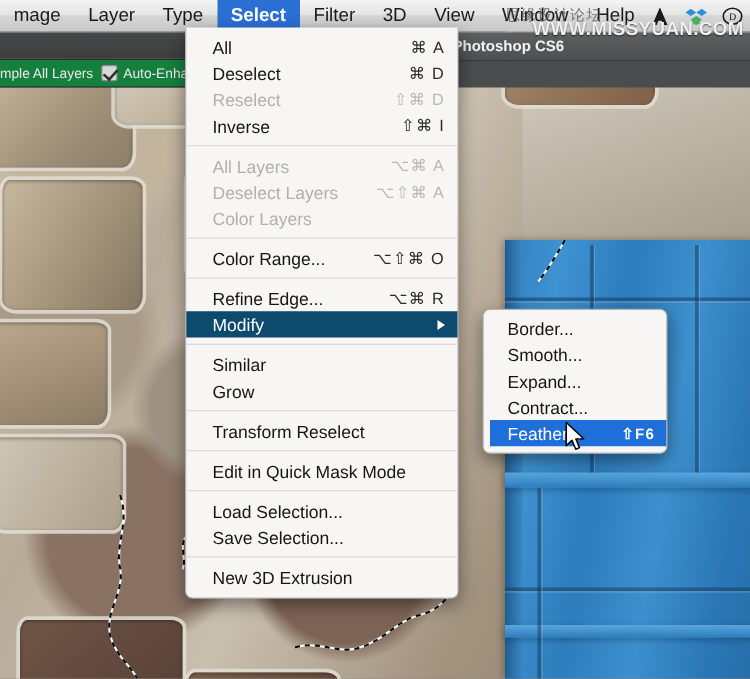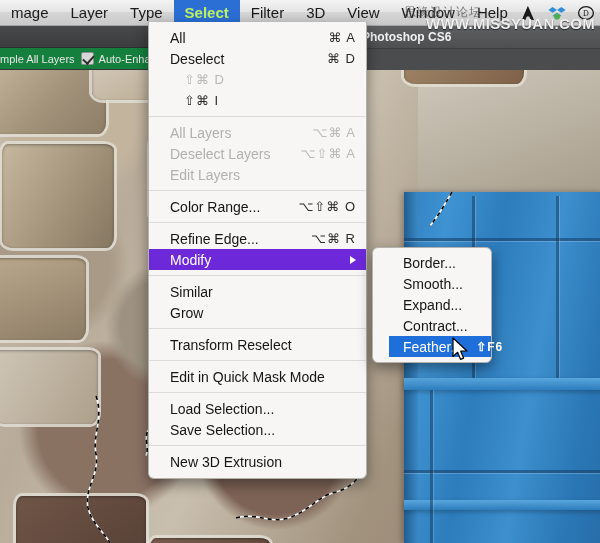--- a/index.html
+++ b/index.html
@@ -95,21 +95,21 @@
   .menubar {
     position: absolute; left: 0; top: 0; width: 600px; height: 26px;
     background: linear-gradient(to bottom,#f3f3f3 0%,#e4e4e4 48%,#d6d6d6 50%,#c9c9c9 100%);
     border-bottom: 1px solid #a5a5a5;
     display: flex; align-items: center;
   }
   .mb-item {
     font-size: 15px; color: #1a1a1a; padding: 0 11px; line-height: 26px; height: 26px;
     white-space: nowrap;
   }
-  .mb-item.active { background: #2b6fd4; color: #bef264; font-weight: bold; }
+  .mb-item.active { background: #2b6fd4; color: #ffffff; font-weight: bold; }
   .mb-right { margin-left: auto; display: flex; align-items: center; gap: 11px; padding-right: 6px; }
   .mb-icon { width: 18px; height: 18px; display: block; }
 
   
   .watermark {
     position: absolute; left: 404px; top: 2px; width: 196px; height: 24px;
     pointer-events: none; z-index: 40;
   }
   .wm-cn {
     position: absolute; left: 0; top: 2px; font-size: 12px; color: #4a4a4a;
@@ -167,37 +167,37 @@
     z-index: 30;
   }
   .mi {
     position: relative; height: 21px; display: flex; align-items: center;
     padding: 0 10px 0 21px; font-size: 14px; color: #151515; white-space: nowrap;
   }
   .mi .lbl { flex: 1 1 auto; }
   .mi .sc { font-size: 13px; color: #2a2a2a; letter-spacing: 1px; padding-left: 14px; }
   .mi.disabled { color: #b1b0ae; }
   .mi.disabled .sc { color: #b9b8b6; }
-  .mi.hl { background: #6d28d9; color: #fff; }
+  .mi.hl { background: #0c4a6e; color: #fff; }
   .mi.hl .sc { color: #fff; }
   .mi .arrow {
     width: 0; height: 0; border-left: 6px solid #fff;
     border-top: 4px solid transparent; border-bottom: 4px solid transparent;
     margin-left: 8px;
   }
   .sep { height: 1px; background: #dddbd7; margin: 5px 0 5px 0; }
 
   
   .submenu {
-    position: absolute; left: 372px; top: 247px; width: 120px;
+    position: absolute; left: 386px; top: 247px; width: 148px;
     background: #f7f6f4;
     border: 1px solid #b4b2ae;
     border-radius: 6px;
     box-shadow: 0 5px 14px rgba(0,0,0,0.42);
-    padding: 4px 0 5px 16px;
+    padding: 4px 0 5px 5px;
     z-index: 31;
   }
   .submenu .mi { padding: 0 9px 0 14px; }
   .submenu .mi.hl { background: #1e6fd9; }
   .submenu .mi .sc { font-size: 12px; font-weight: bold; text-align: right; }
 
   
   .cursor { position: absolute; left: 452px; top: 337px; z-index: 50; pointer-events: none; }
 </style>
 </head>
@@ -300,36 +300,38 @@
   <div class="menu" id="select-menu">
       <div class="mi">
         <span class="lbl">All</span>
         <span class="sc">⌘ A</span>
       </div>
       <div class="mi">
         <span class="lbl">Deselect</span>
         <span class="sc">⌘ D</span>
       </div>
       <div class="mi disabled">
+        <span class="lbl">Reselect</span>
         <span class="sc">⇧⌘ D</span>
       </div>
       <div class="mi">
+        <span class="lbl">Inverse</span>
         <span class="sc">⇧⌘ I</span>
       </div>
       <div class="sep"></div>
       <div class="mi disabled">
         <span class="lbl">All Layers</span>
         <span class="sc">⌥⌘ A</span>
       </div>
       <div class="mi disabled">
         <span class="lbl">Deselect Layers</span>
         <span class="sc">⌥⇧⌘ A</span>
       </div>
       <div class="mi disabled">
-        <span class="lbl">Edit Layers</span>
+        <span class="lbl">Color Layers</span>
       </div>
       <div class="sep"></div>
       <div class="mi">
         <span class="lbl">Color Range...</span>
         <span class="sc">⌥⇧⌘ O</span>
       </div>
       <div class="sep"></div>
       <div class="mi">
         <span class="lbl">Refine Edge...</span>
         <span class="sc">⌥⌘ R</span>

